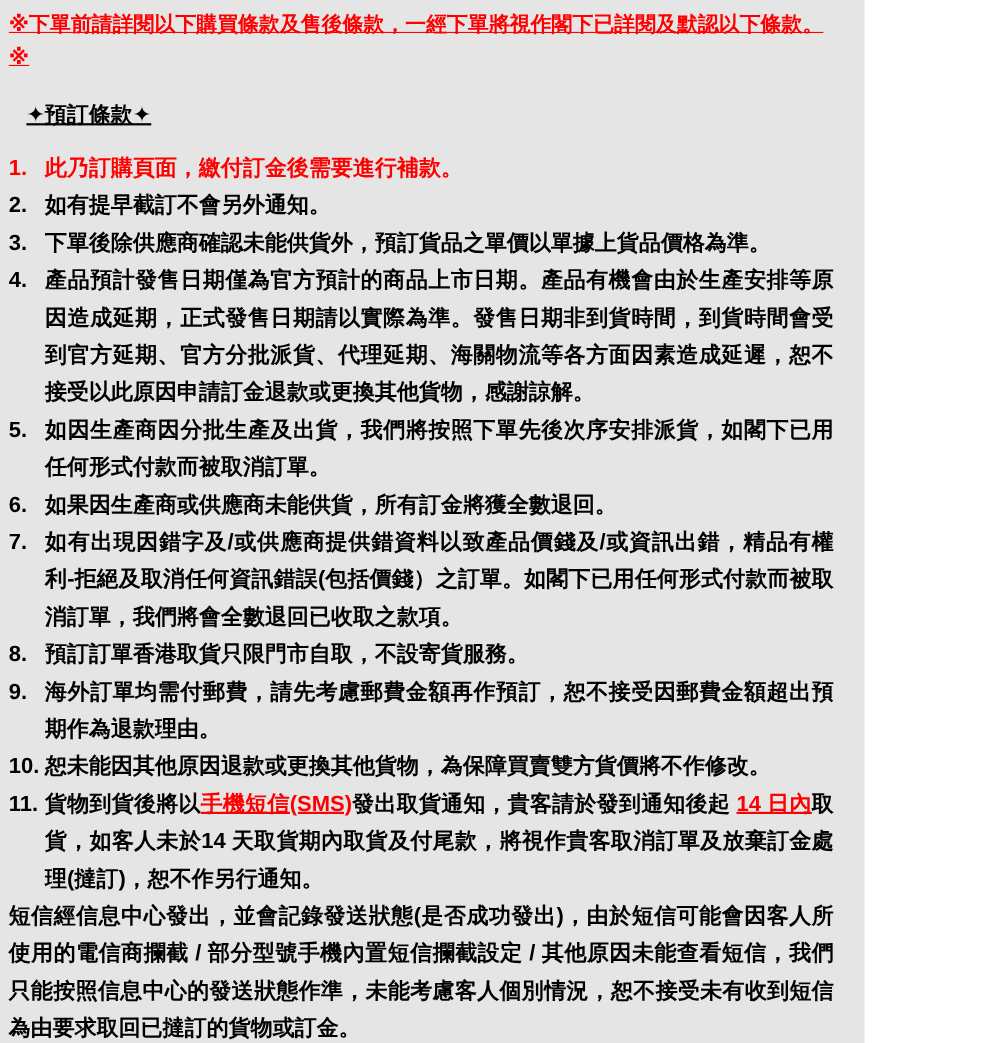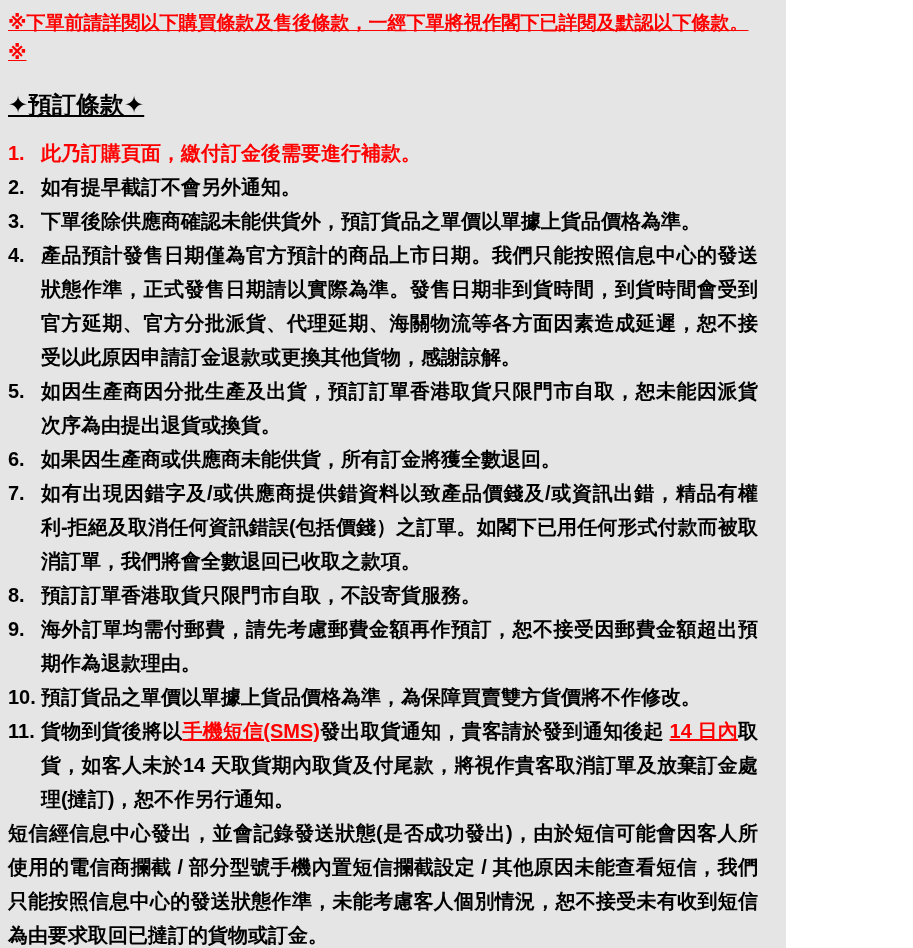--- a/index.html
+++ b/index.html
@@ -17,25 +17,25 @@
     background: #e5e5e5;
   }
   .notice-title {
     font-size: 19px;
     line-height: 30px;
     color: #ff0000;
     text-decoration: underline;
     margin: 0 0 22px 0;
   }
   .section-header {
-    font-size: 24px;
+    font-size: 20px;
     line-height: 30px;
     color: #000000;
     text-decoration: underline;
-    margin: 0 0 16px 0;
+    margin: 0 0 16px 16px;
   }
   .terms {
     margin: 0;
     padding: 0;
   }
   .term {
     display: flex;
     font-size: 20px;
     line-height: 34px;
   }
@@ -80,26 +80,26 @@
       <span class="txt">如有提早截訂不會另外通知。</span>
     </div>
 
     <div class="term">
       <span class="num">3.</span>
       <span class="txt">下單後除供應商確認未能供貨外，預訂貨品之單價以單據上貨品價格為準。</span>
     </div>
 
     <div class="term">
       <span class="num">4.</span>
-      <span class="txt">產品預計發售日期僅為官方預計的商品上市日期。我們只能按照信息中心的發送狀態作準，正式發售日期請以實際為準。發售日期非到貨時間，到貨時間會受到官方延期、官方分批派貨、代理延期、海關物流等各方面因素造成延遲，恕不接受以此原因申請訂金退款或更換其他貨物，感謝諒解。</span>
+      <span class="txt">產品預計發售日期僅為官方預計的商品上市日期。產品有機會由於生產安排等原因造成延期，正式發售日期請以實際為準。發售日期非到貨時間，到貨時間會受到官方延期、官方分批派貨、代理延期、海關物流等各方面因素造成延遲，恕不接受以此原因申請訂金退款或更換其他貨物，感謝諒解。</span>
     </div>
 
     <div class="term">
       <span class="num">5.</span>
-      <span class="txt">如因生產商因分批生產及出貨，預訂訂單香港取貨只限門市自取，恕未能因派貨次序為由提出退貨或換貨。</span>
+      <span class="txt">如因生產商因分批生產及出貨，我們將按照下單先後次序安排派貨，如閣下已用任何形式付款而被取消訂單。</span>
     </div>
 
     <div class="term">
       <span class="num">6.</span>
       <span class="txt">如果因生產商或供應商未能供貨，所有訂金將獲全數退回。</span>
     </div>
 
     <div class="term">
       <span class="num">7.</span>
       <span class="txt">如有出現因錯字及/或供應商提供錯資料以致產品價錢及/或資訊出錯，精品有權利-拒絕及取消任何資訊錯誤(包括價錢）之訂單。如閣下已用任何形式付款而被取消訂單，我們將會全數退回已收取之款項。</span>
@@ -110,21 +110,21 @@
       <span class="txt">預訂訂單香港取貨只限門市自取，不設寄貨服務。</span>
     </div>
 
     <div class="term">
       <span class="num">9.</span>
       <span class="txt">海外訂單均需付郵費，請先考慮郵費金額再作預訂，恕不接受因郵費金額超出預期作為退款理由。</span>
     </div>
 
     <div class="term">
       <span class="num">10.</span>
-      <span class="txt">預訂貨品之單價以單據上貨品價格為準，為保障買賣雙方貨價將不作修改。</span>
+      <span class="txt">恕未能因其他原因退款或更換其他貨物，為保障買賣雙方貨價將不作修改。</span>
     </div>
 
     <div class="term">
       <span class="num">11.</span>
       <span class="txt">
         <span>貨物到貨後將以</span><span class="hl-red">手機短信(SMS)</span><span>發出取貨通知，貴客請於發到通知後起 </span><span class="hl-red">14 日內</span><span>取貨，如客人未於14 天取貨期內取貨及付尾款，將視作貴客取消訂單及放棄訂金處理(撻訂)，恕不作另行通知。</span>
       </span>
     </div>
 
     <div class="term">

